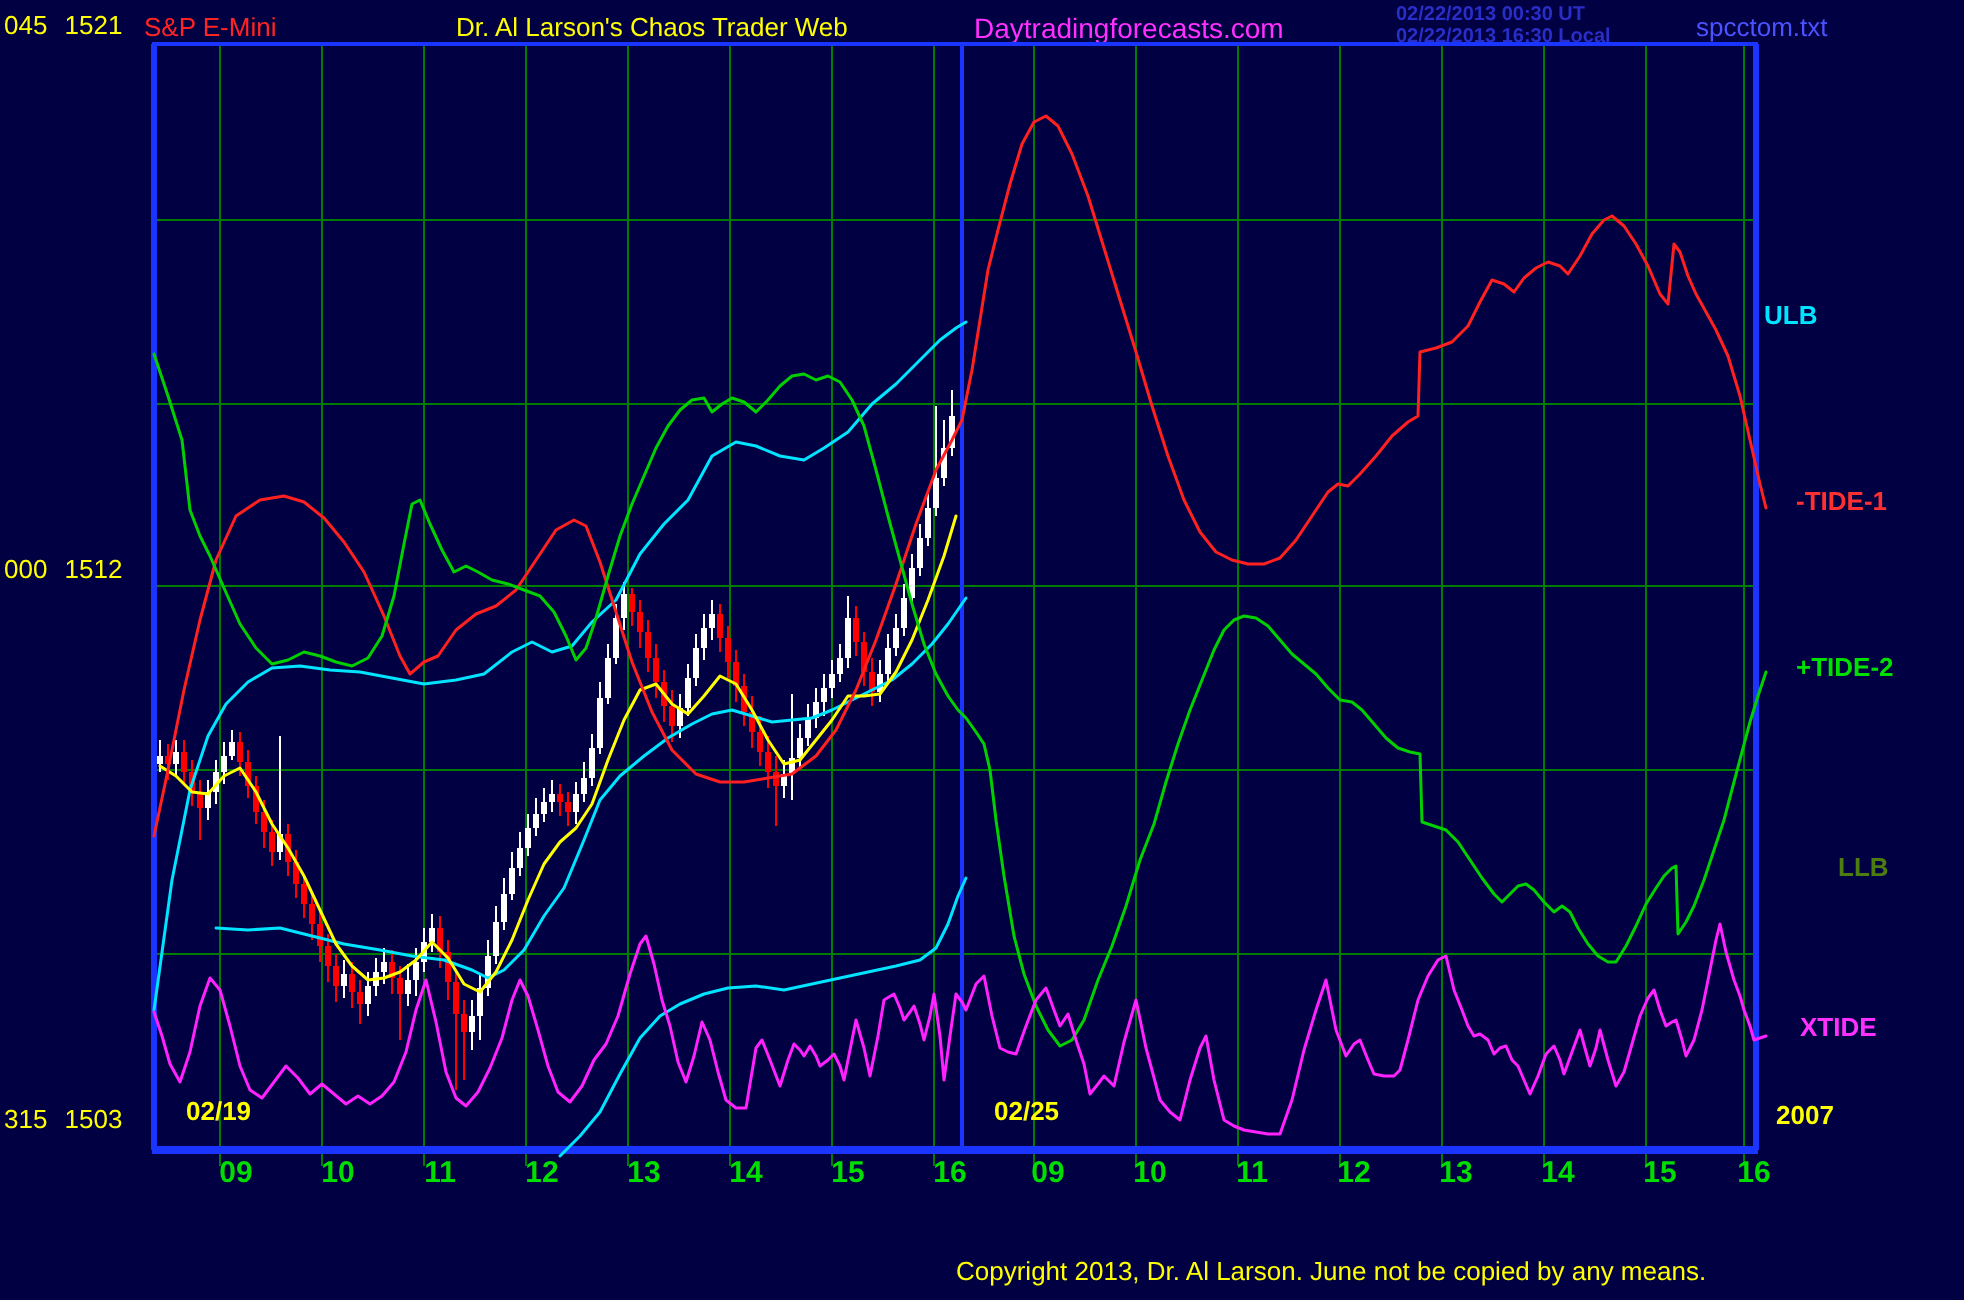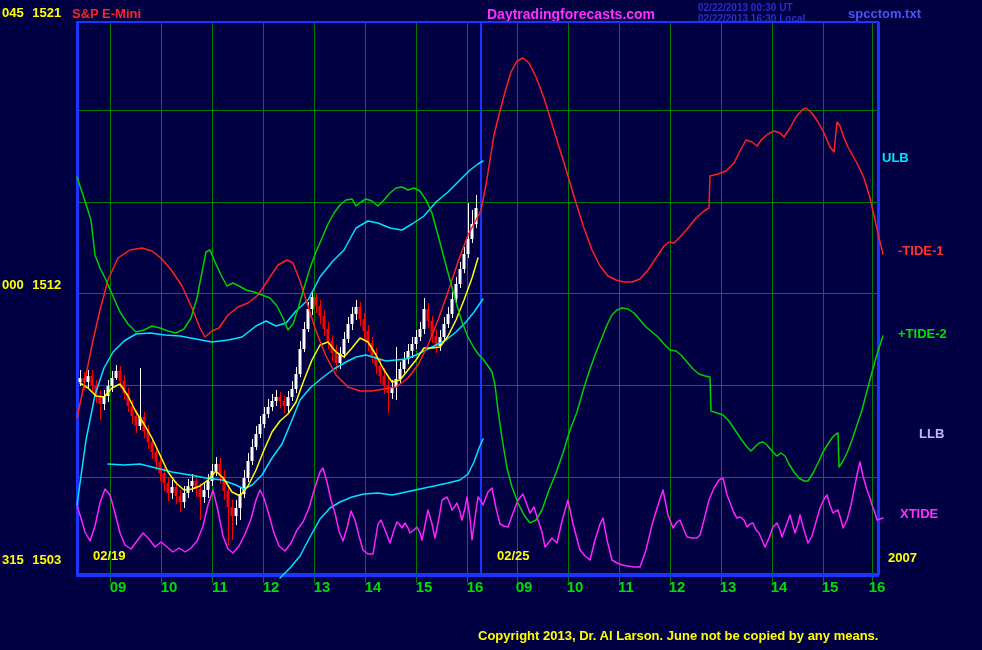--- a/index.html
+++ b/index.html
@@ -1,37 +1,38 @@
 <!DOCTYPE html>
 <html><head>
 <meta charset="utf-8">
 <style>
   html,body{margin:0;padding:0;background:#000042;}
   .screen{position:relative;width:982px;height:650px;background:#000042;overflow:hidden;
           font-family:"Liberation Sans","DejaVu Sans",sans-serif;}
-  .lbl{position:absolute;font-weight:bold;font-size:13px;line-height:14px;white-space:nowrap;}
+  .lbl{position:absolute;font-weight:normal;font-size:13px;line-height:14px;white-space:nowrap;}
   .yellow{color:#ffff00;}
   .red{color:#ff2424;}
   .magenta{color:#ff30ff;}
   .smallblue{position:absolute;font-weight:bold;font-size:10px;line-height:11px;color:#2a2ec8;white-space:nowrap;}
   .file{color:#4b52ff;}
   .wordgap{word-spacing:5px;}
   #plot{position:absolute;left:0;top:0;}
   #chart-labels{position:absolute;left:0;top:0;width:982px;height:650px;pointer-events:none;}
   .hourlbl{position:absolute;font-weight:bold;font-size:15px;color:#00dd00;transform:translateX(-50%);}
   .datelbl{position:absolute;font-weight:bold;font-size:13px;color:#ffff00;}
   .serieslbl{position:absolute;font-weight:bold;font-size:13px;}
 </style>
 </head>
 <body>
 
 <div class="screen">
 
   <div class="lbl yellow wordgap" style="left:2px;top:6px;">045 1521</div>
   <div class="lbl red" style="left:72px;top:7px;">S&amp;P E-Mini</div>
+  <div class="lbl yellow" style="left:228px;top:7px;">Dr. Al Larson's Chaos Trader Web</div>
   <div class="lbl magenta" style="left:487px;top:7px;font-size:14px;">Daytradingforecasts.com</div>
   <div class="smallblue" style="left:698px;top:2px;">02/22/2013 00:30 UT</div>
   <div class="smallblue" style="left:698px;top:13px;">02/22/2013 16:30 Local</div>
   <div class="lbl file" style="left:848px;top:7px;">spcctom.txt</div>
 
   <div class="lbl yellow wordgap" style="left:2px;top:278px;">000 1512</div>
   <div class="lbl yellow wordgap" style="left:2px;top:553px;">315 1503</div>
 
   <svg id="plot" width="982" height="650" viewBox="0 0 982 650">
       <line x1="110" y1="22" x2="110" y2="575" stroke="#007c00" stroke-width="1" shape-rendering="crispEdges"></line>
@@ -316,18 +317,18 @@
       <div class="hourlbl" style="left: 626px; top: 578px; color: rgb(0, 221, 0);">11</div>
       <div class="hourlbl" style="left: 677px; top: 578px; color: rgb(0, 221, 0);">12</div>
       <div class="hourlbl" style="left: 728px; top: 578px; color: rgb(0, 221, 0);">13</div>
       <div class="hourlbl" style="left: 779px; top: 578px; color: rgb(0, 221, 0);">14</div>
       <div class="hourlbl" style="left: 830px; top: 578px; color: rgb(0, 221, 0);">15</div>
       <div class="hourlbl" style="left: 877px; top: 578px; color: rgb(0, 221, 0);">16</div>
       <div class="datelbl" style="left: 888px; top: 550px;">2007</div>
       <div class="serieslbl" style="left: 882px; top: 150px; color: rgb(0, 228, 255);">ULB</div>
       <div class="serieslbl" style="left: 898px; top: 243px; color: rgb(255, 48, 48);">-TIDE-1</div>
       <div class="serieslbl" style="left: 898px; top: 326px; color: rgb(0, 224, 0);">+TIDE-2</div>
-      <div class="serieslbl" style="left: 882px; top: 426px; color: #c4b5fd; padding-left: 37px;">LLB</div>
+      <div class="serieslbl" style="left: 882px; top: 426px; color: #4d7c0f; padding-left: 37px;">LLB</div>
       <div class="serieslbl" style="left: 900px; top: 506px; color: rgb(255, 48, 255);">XTIDE</div>
     </div>
 
   <div class="lbl yellow" style="left:478px;top:629px;">Copyright 2013, Dr. Al Larson. June not be copied by any means.</div>
 </div>
 
 </body></html>

